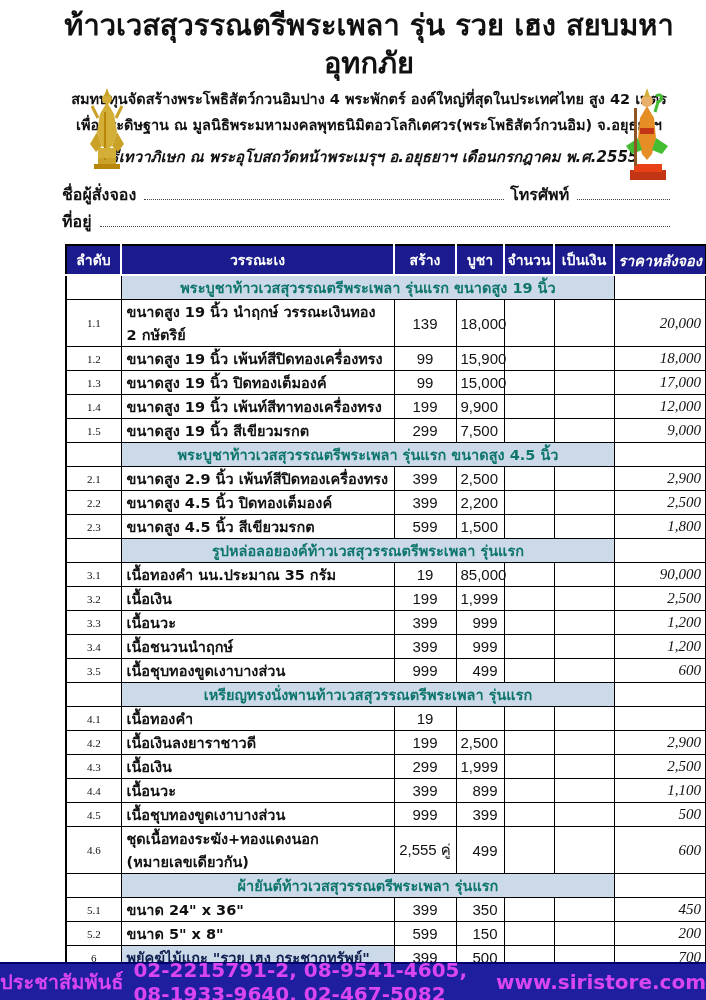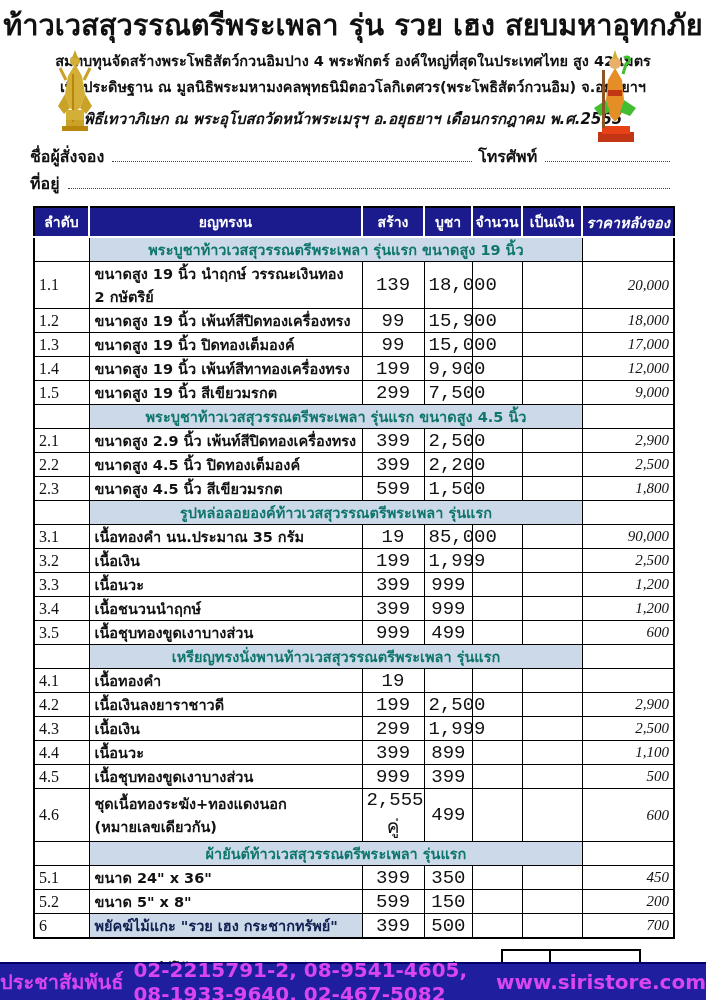--- a/index.html
+++ b/index.html
@@ -4,21 +4,21 @@
 <style>
   :root{
     --navy:#1b1b8e;
     --section-bg:#ccd9e9;
     --bar-bg:#1e1e9e;
     --ink:#111111;
   }
   *{box-sizing:border-box;margin:0;padding:0;}
   html,body{background:#ffffff;}
   body{font-family:"DejaVu Sans","Liberation Sans",sans-serif;color:var(--ink);}
-  .page{position:relative;width:706px;height:1000px;background:#fff;overflow:hidden;}
+  .page{position:relative;width:706px;height:1000px;background:#fff;overflow:hidden;padding-left:32px;}
 
   
   .doc-title{margin-top:6px;text-align:center;font-size:29px;font-weight:bold;letter-spacing:0px;line-height:38px;}
   .header-sub{position:relative;margin-top:4px;text-align:center;}
   .header-sub .line{font-size:14.5px;font-weight:600;line-height:26px;}
   .header-sub .ceremony{font-size:15px;font-weight:600;font-style:italic;line-height:30px;margin-top:4px;}
   .deity{position:absolute;top:2px;}
   .deity.left{left:52px;}
   .deity.right{left:590px;}
 
@@ -31,24 +31,24 @@
   table.order{border-collapse:collapse;margin:8px 0 12px 33px;width:640px;table-layout:fixed;}
   table.order{border:2px solid #000;}
   col.w-no{width:55px;} col.w-desc{width:273px;} col.w-made{width:62px;}
   col.w-price{width:48px;} col.w-qty{width:50px;} col.w-amt{width:60px;} col.w-after{width:92px;}
   thead th{background:var(--navy);color:#fff;font-size:14px;font-weight:bold;height:30px;border:2px solid #fff;border-top:none;}
   thead th:first-child{border-left:none;} thead th:last-child{border-right:none;font-style:italic;font-family:"Liberation Serif",serif;font-size:14.5px;}
   tbody td{border:1px solid #000;font-size:15px;vertical-align:middle;padding:0 4px;}
   tr.item-row{height:24px;}
   tr.section-row{height:22px;}
   tr.section-row td.c-sec{background:var(--section-bg);font-weight:bold;color:#0f766e;font-size:14.5px;padding-left:5px;text-align:center;}
-  td.c-no{font-family:"Liberation Serif",serif;font-size:16px;}
+  td.c-no{text-align:center;font-family:"Liberation Serif",serif;font-size:11px;}
   td.c-desc{font-weight:600;font-size:14.5px;padding-left:5px;}
   td.c-desc.hl{background:var(--section-bg);color:#102050;font-weight:bold;}
-  td.c-made,td.c-price{text-align:center;font-family:Liberation Mono, monospace;font-size:19px;}
+  td.c-made,td.c-price{text-align:center;font-family:Liberation Sans, sans-serif;font-size:15px;}
   td.c-price{text-align:right;padding-right:6px;}
   td.c-after{text-align:right;font-family:"Liberation Serif",serif;font-style:italic;font-size:15px;}
 
   
   .note-total{position:relative;height:44px;margin-left:33px;}
   .note{position:absolute;left:0;top:6px;font-size:13.5px;font-weight:600;}
   .note .nlabel{text-decoration:underline;}
   .total-label{position:absolute;left:425px;top:12px;width:38px;text-align:right;font-size:16px;font-weight:bold;}
   .total-box{position:absolute;top:-2px;height:42px;border:2px solid #000;background:#fff;}
   .total-box.qty{left:468px;width:50px;}
@@ -118,21 +118,21 @@
         <col class="w-desc">
         <col class="w-made">
         <col class="w-price">
       <col class="w-qty">
         <col class="w-amt">
         <col class="w-after">
     </colgroup>
     <thead>
       <tr>
         <th>ลำดับ</th>
-        <th>ยญทรงน</th>
+        <th>วรรณะเง</th>
         <th>สร้าง</th>
         <th>บูชา</th>
         <th>จำนวน</th>
         <th>เป็นเงิน</th>
         <th>ราคาหลังจอง</th>
       </tr>
     </thead>
     <tbody>
         <tr class="section-row">
           <td class="c-no"></td>

